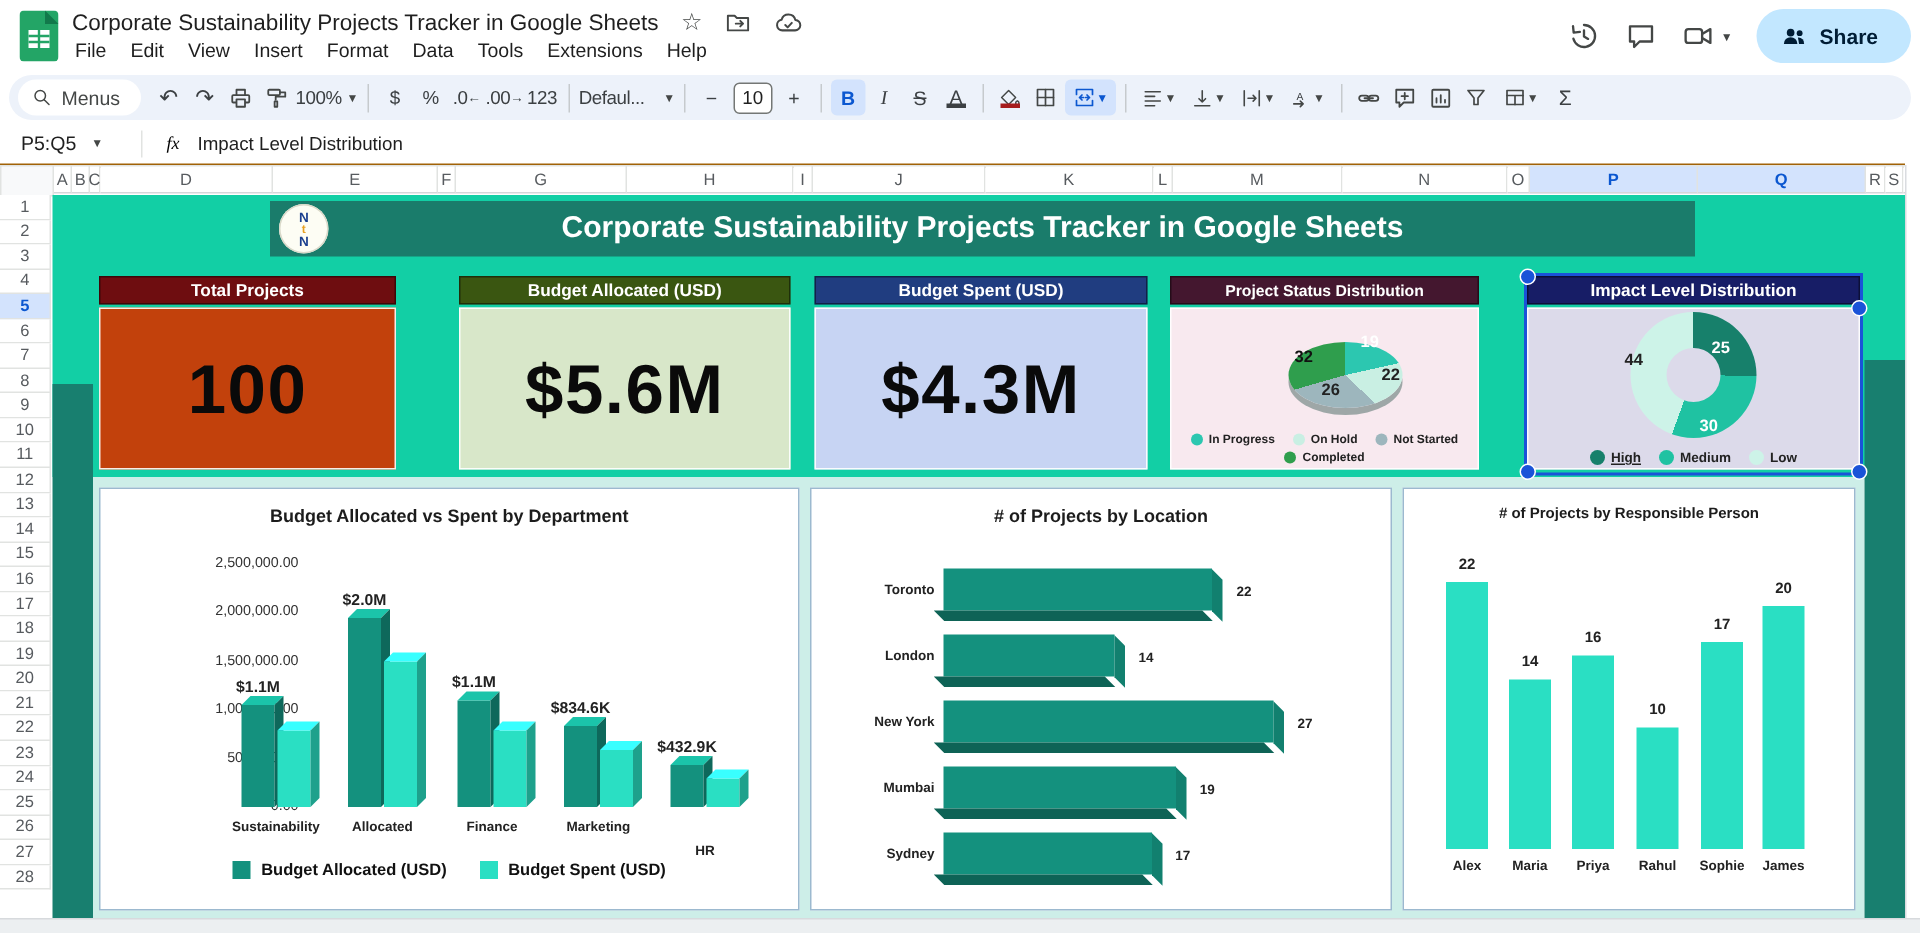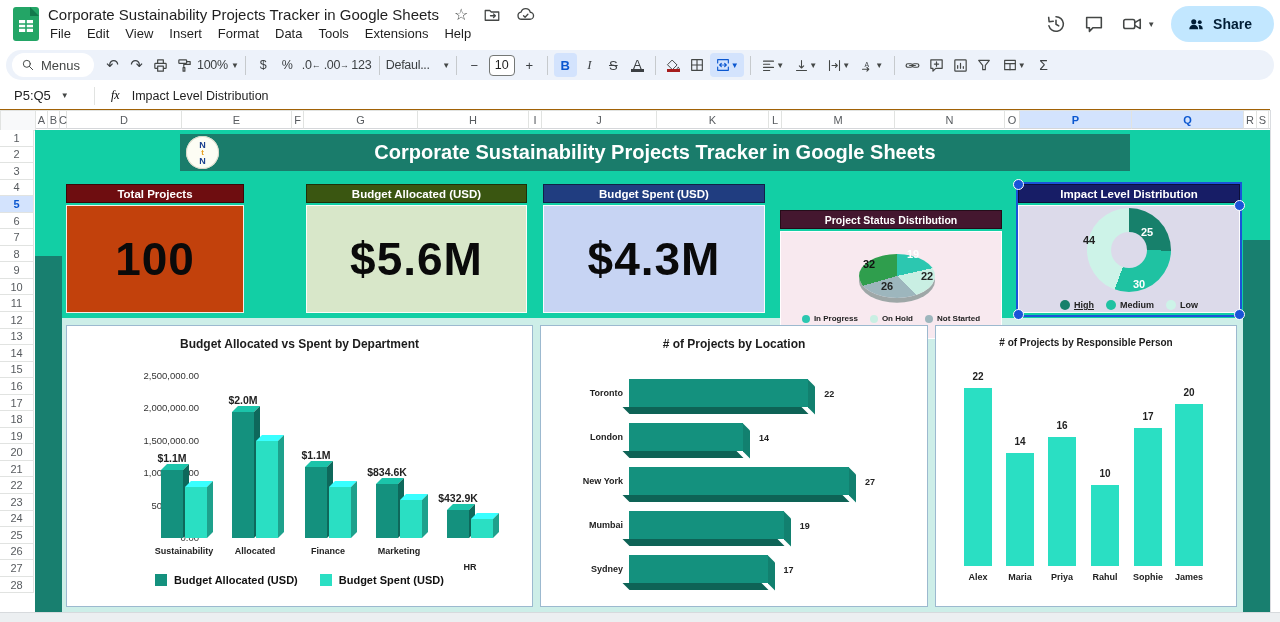--- a/index.html
+++ b/index.html
@@ -380,40 +380,40 @@
 
     <div class="banner" id="banner" style="background: rgb(26, 124, 107);">
       <div class="logo">
         <span class="ln">N</span>
         <span class="lt">t</span>
         <span class="ln">N</span>
       </div>
       <span class="banner-title">Corporate Sustainability Projects Tracker in Google Sheets</span>
     </div>
 
-    <div class="kpi-card" style="left:31px;width:178px;">
+    <div class="kpi-card" style="left:31px;width:198px;">
       <div class="kpi-head" style="background: rgb(110, 13, 16);">Total Projects</div>
       <div class="kpi-body" style="background: #c2410c;">
           <span class="kpi-value">100</span>
         </div>
     </div>
     <div class="kpi-card" style="left:271px;width:221px;">
       <div class="kpi-head" style="background: rgb(58, 86, 17);">Budget Allocated (USD)</div>
       <div class="kpi-body" style="background: rgb(216, 231, 201);">
           <span class="kpi-value">$5.6M</span>
         </div>
     </div>
     <div class="kpi-card" style="left:508px;width:222px;">
       <div class="kpi-head" style="background: rgb(32, 61, 128);">Budget Spent (USD)</div>
       <div class="kpi-body" style="background: rgb(199, 212, 243);">
           <span class="kpi-value">$4.3M</span>
         </div>
     </div>
 
-    <div class="mini-card" style="left:745px;width:222px;margin-top:26px;">
+    <div class="mini-card" style="left:745px;width:206px;">
       <div class="kpi-head" id="status-head" style="font-size: 10.5px; background: rgb(68, 23, 47);">Project Status Distribution</div>
       <div class="kpi-body" id="status-body" style="background: rgb(248, 233, 239);">
         <div class="pie3d" id="pie" style="left: 78px; top: 6px; background: conic-gradient(rgb(44, 199, 176) 0deg, rgb(44, 199, 176) 69.0909deg, rgb(201, 239, 227) 69.0909deg, rgb(201, 239, 227) 149.091deg, rgb(157, 182, 189) 149.091deg, rgb(157, 182, 189) 243.636deg, rgb(47, 158, 77) 243.636deg, rgb(47, 158, 77) 360deg);"></div>
         <div id="pie-labels">
             <div class="slice-label" style="left: 126px; top: 16px; color: rgb(255, 255, 255);">19</div>
             <div class="slice-label" style="left: 140px; top: 38px; color: rgb(34, 34, 34);">22</div>
             <div class="slice-label" style="left: 100px; top: 48px; color: rgb(34, 34, 34);">26</div>
             <div class="slice-label" style="left: 82px; top: 26px; color: rgb(17, 17, 17);">32</div>
           </div>
         <div class="mini-legend" id="status-legend" style="left:4px;right:4px;top:82px;">

